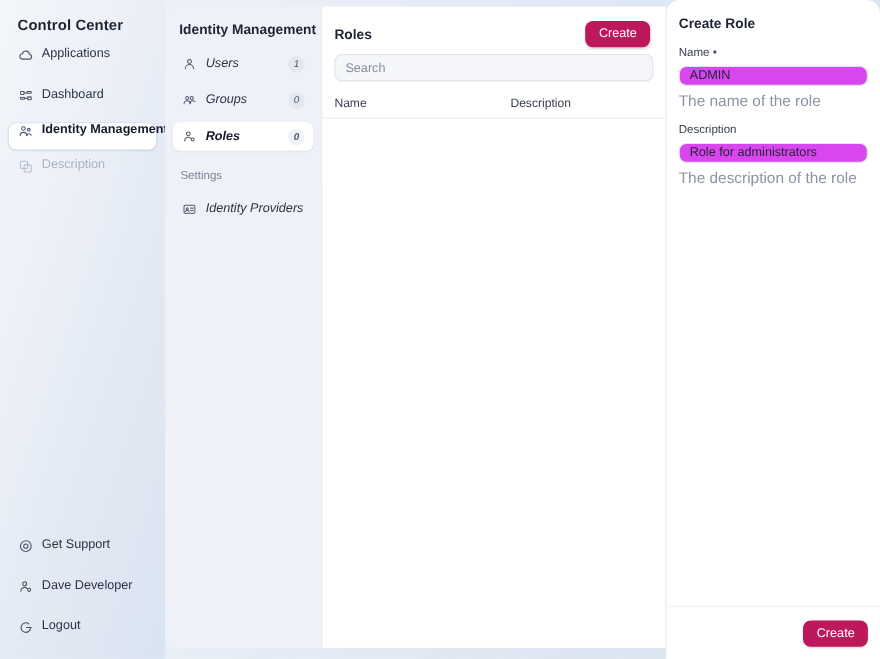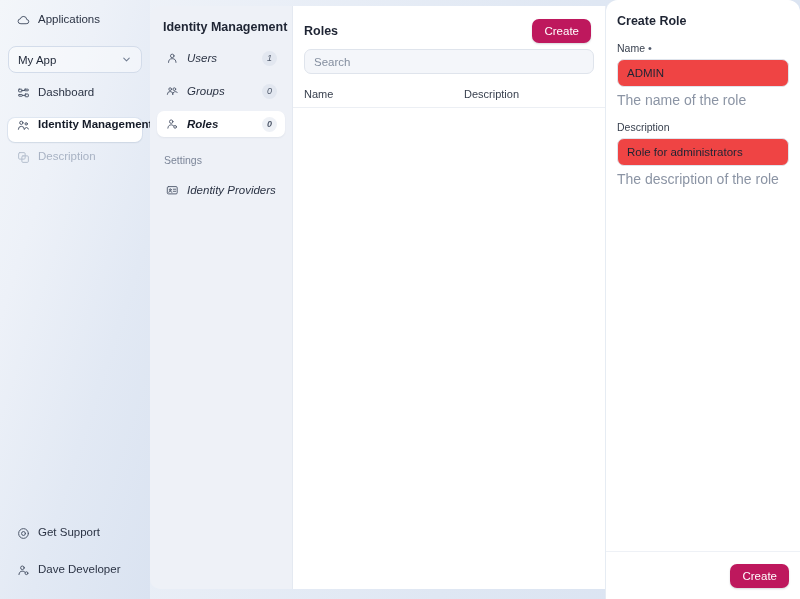--- a/index.html
+++ b/index.html
@@ -248,24 +248,24 @@
     font-size: 10.5px;
     color: #39414f;
     margin-bottom: 5px;
     display: flex;
     align-items: center;
     gap: 3px;
   }
   .req-mark { font-size: 11px; color: #50596b; line-height: 1; }
   .field-input {
     width: 100%;
-    height: 28px;
+    height: 18px;
     border: 1px solid #dfe4ec;
     border-radius: 7px;
-    background: #ef4444;
+    background: #d946ef;
     font-size: 11.5px;
     color: #1e2433;
     padding: 0 9px;
     outline: none;
     font-family: "Liberation Sans", sans-serif;
   }
   .field-hint {
     font-size: 14px;
     color: #8b94a4;
     margin-top: 5px;
@@ -282,40 +282,33 @@
     justify-content: flex-end;
     padding-right: 11px;
   }
 </style>
 </head>
 <body>
 
 <div id="app">
 
   <aside class="sidebar">
+    <div class="cc-title">Control Center</div>
 
     <nav class="side-nav">
       <div class="side-item">
         <span class="ico">
           <svg viewBox="0 0 24 24" fill="none" stroke="currentColor" stroke-width="1.8" stroke-linecap="round" stroke-linejoin="round">
             <path d="M6.5 18a4.5 4.5 0 0 1-.3-8.99A6 6 0 0 1 18 10.2a3.9 3.9 0 0 1-.4 7.8z"></path>
           </svg>
         </span>
         <span>Applications</span>
       </div>
     </nav>
 
-    <div class="app-select">
-      <span>My App</span>
-      <span class="chev">
-        <svg viewBox="0 0 24 24" fill="none" stroke="currentColor" stroke-width="2.2" stroke-linecap="round" stroke-linejoin="round">
-          <polyline points="6 9 12 15 18 9"></polyline>
-        </svg>
-      </span>
-    </div>
 
     <nav class="side-nav">
       <div class="side-item">
         <span class="ico">
           <svg viewBox="0 0 24 24" fill="none" stroke="currentColor" stroke-width="1.8" stroke-linecap="round" stroke-linejoin="round">
             <rect x="3" y="4" width="6" height="5" rx="1"></rect>
             <rect x="14" y="4" width="7" height="3" rx="1"></rect>
             <rect x="3" y="14" width="7" height="3" rx="1"></rect>
             <rect x="15" y="13" width="6" height="5" rx="1"></rect>
             <line x1="9" y1="6.5" x2="14" y2="6.5"></line>
@@ -365,20 +358,29 @@
         <span class="ico">
           <svg viewBox="0 0 24 24" fill="none" stroke="currentColor" stroke-width="1.8" stroke-linecap="round" stroke-linejoin="round">
             <circle cx="10" cy="7" r="3.3"></circle>
             <path d="M3.5 19.5a6.5 6.5 0 0 1 11-4.7"></path>
             <circle cx="17.5" cy="17" r="2.6"></circle>
           </svg>
         </span>
         <span>Dave Developer</span>
       </div>
 
+      <div class="side-item">
+        <span class="ico">
+          <svg viewBox="0 0 24 24" fill="none" stroke="currentColor" stroke-width="1.8" stroke-linecap="round" stroke-linejoin="round">
+            <path d="M20 12a8 8 0 1 1-3-6.2"></path>
+            <line x1="13" y1="12" x2="21" y2="12"></line>
+          </svg>
+        </span>
+        <span>Logout</span>
+      </div>
     </div>
   </aside>
 
   <section class="idm-panel">
     <div class="idm-title">Identity Management</div>
 
     <div class="idm-list">
       <div class="idm-item">
         <span class="ico">
           <svg viewBox="0 0 24 24" fill="none" stroke="currentColor" stroke-width="1.8" stroke-linecap="round" stroke-linejoin="round">

